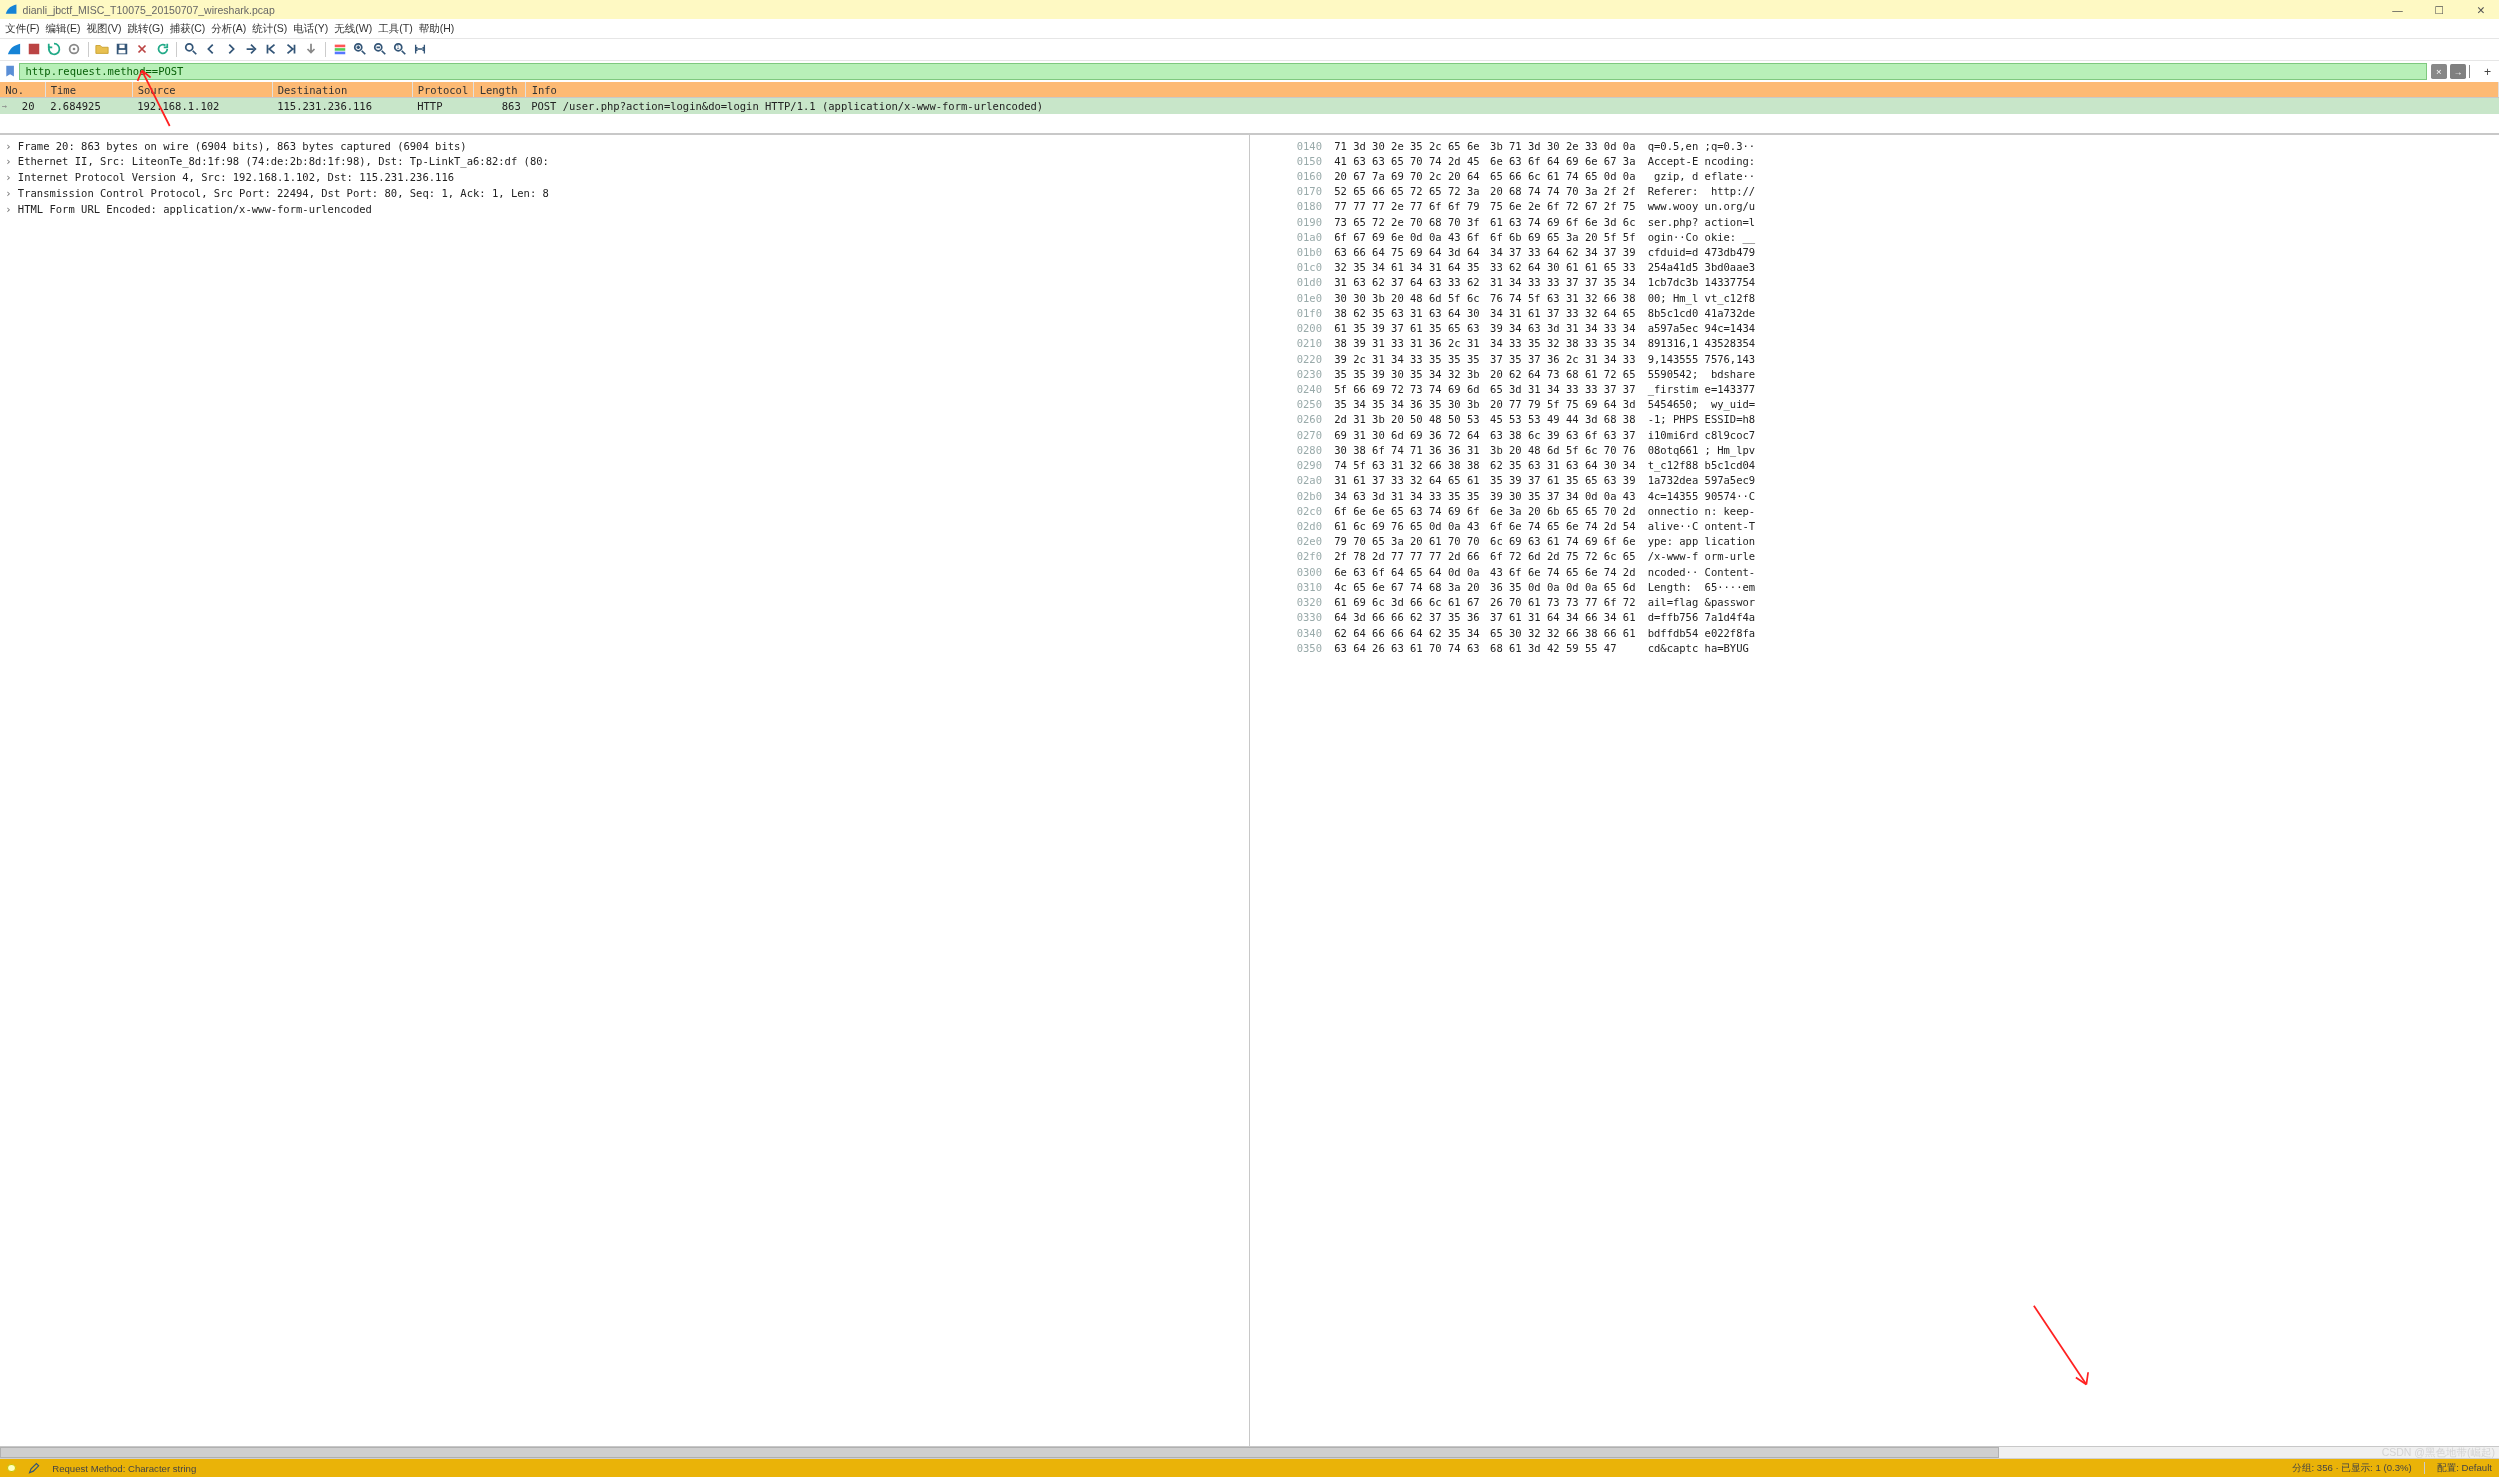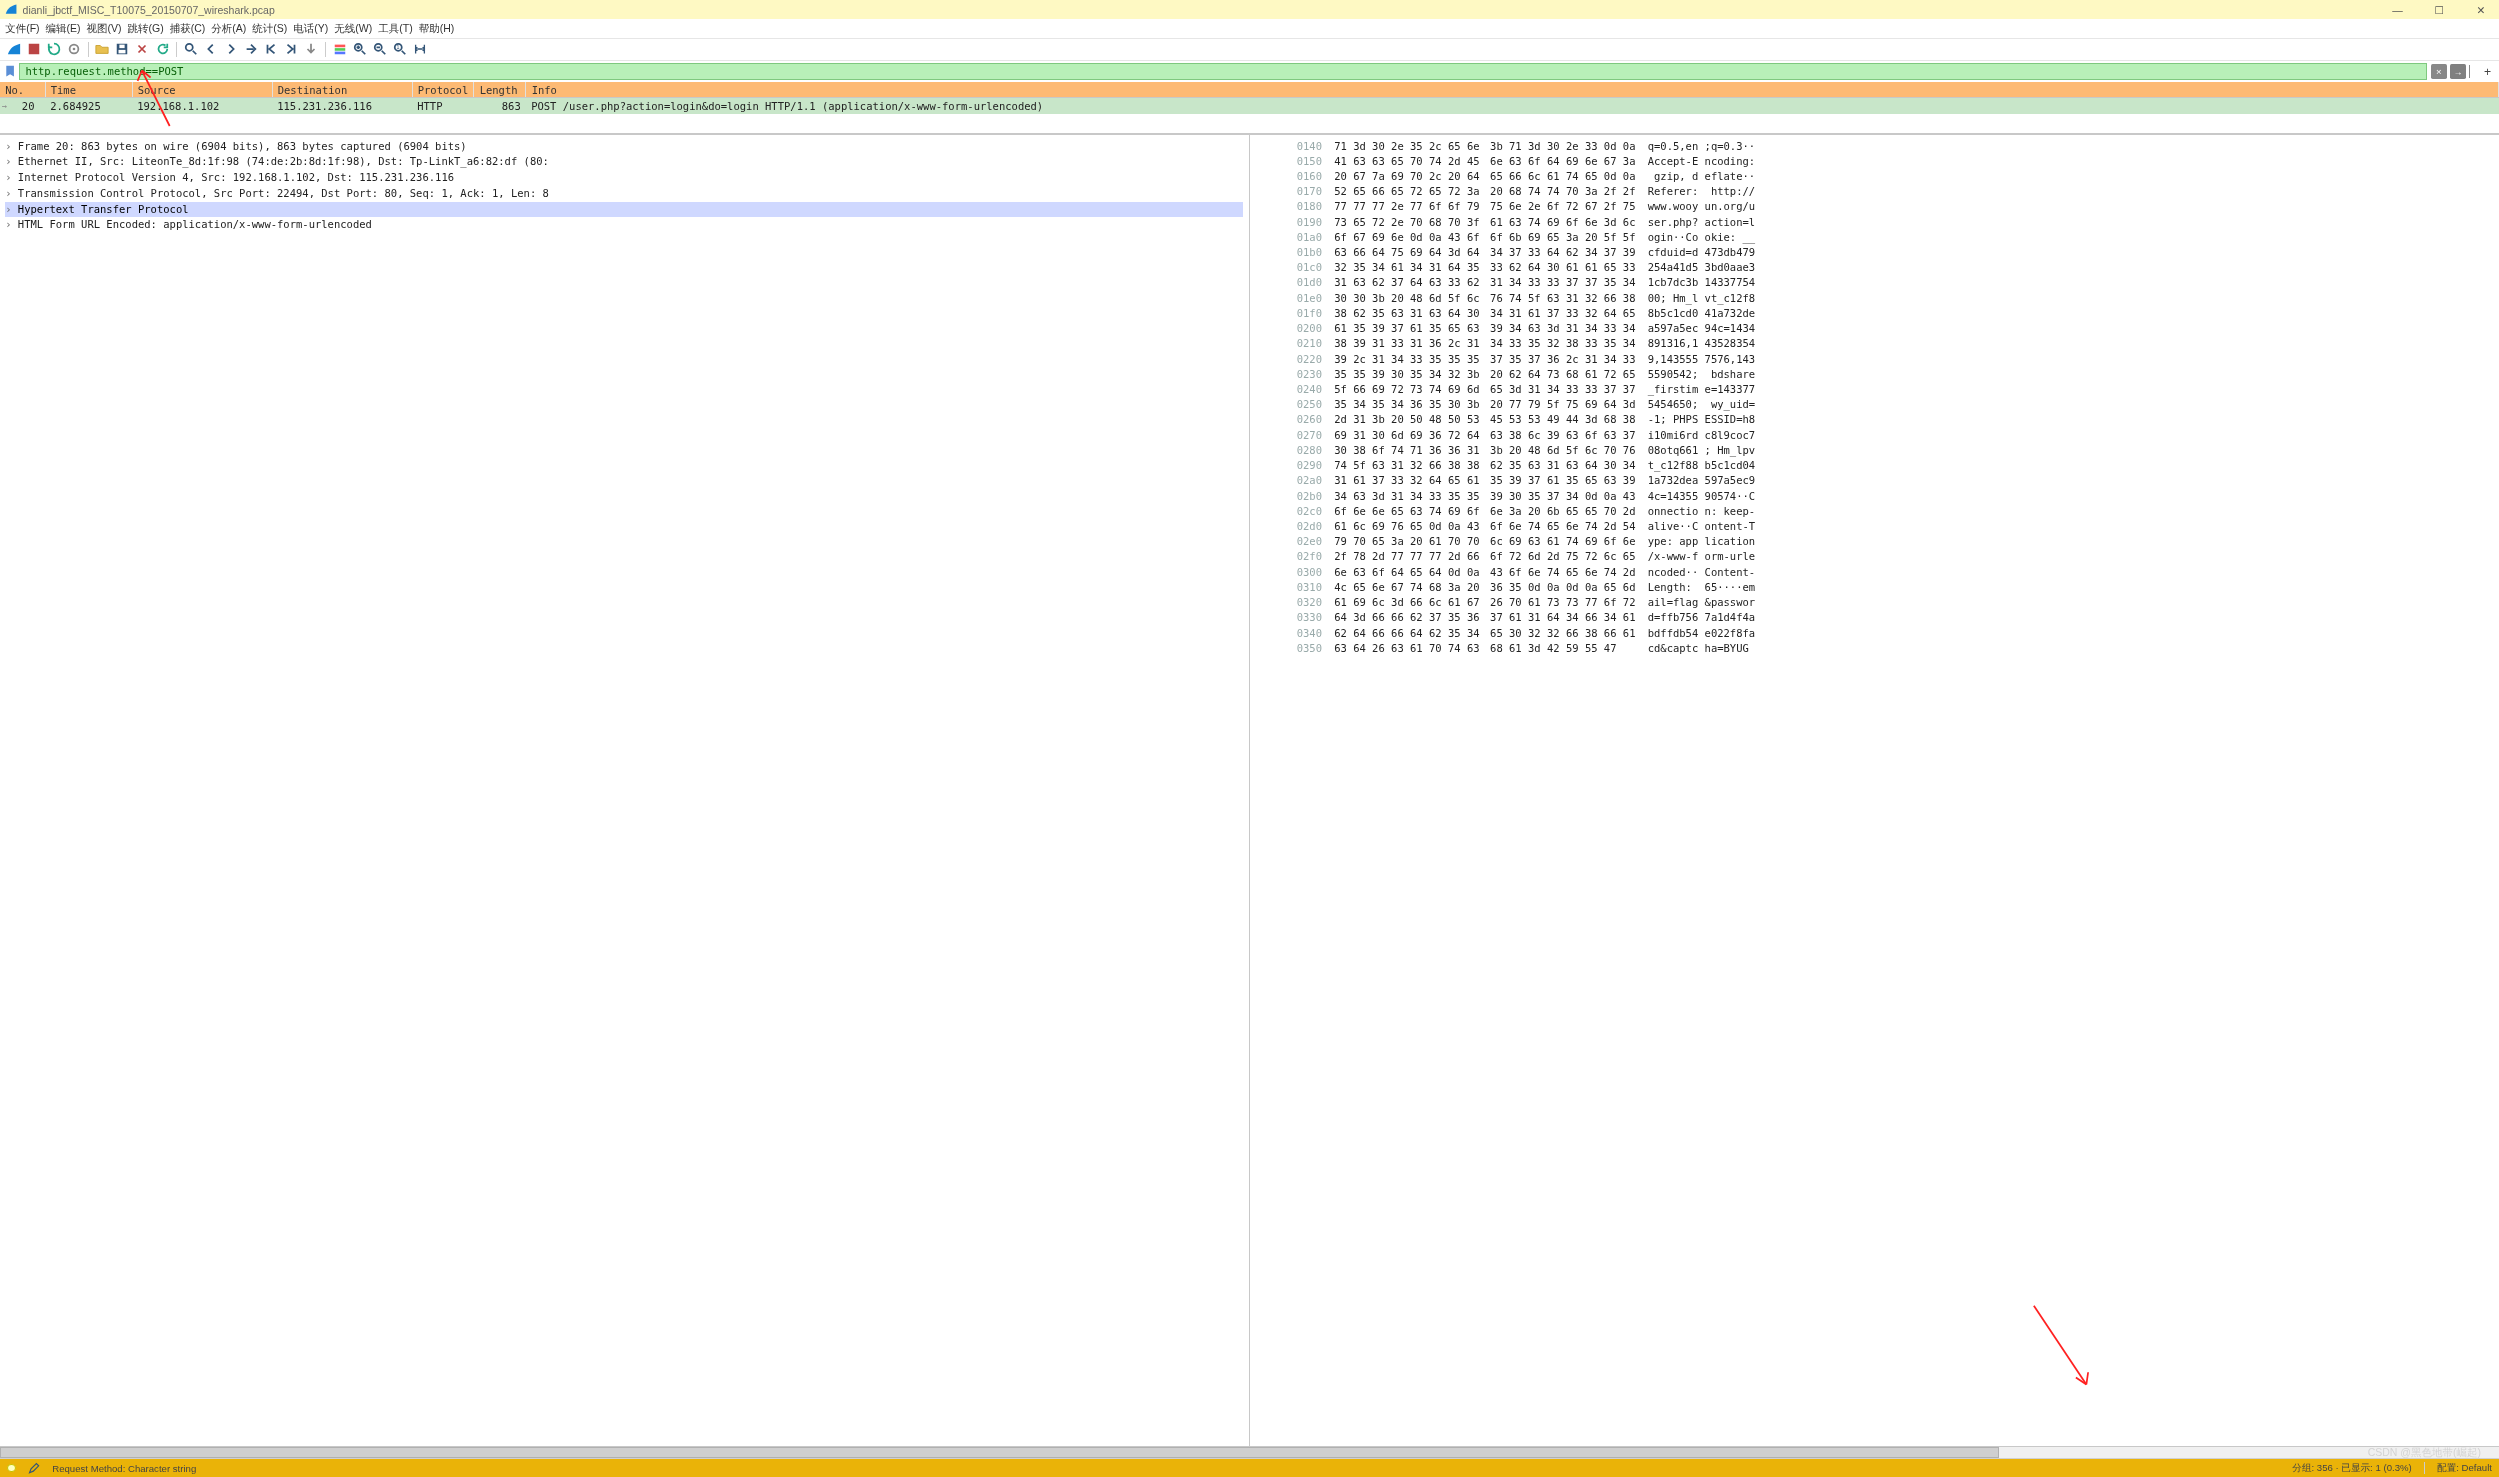--- a/index.html
+++ b/index.html
@@ -58,21 +58,21 @@
   .hscroll .thumb { position: absolute; left: 0; top: 0; width: 80%; height: 100%; background: #cfcfcf; border: 0.9px solid #b0b0b0; }
 
   
   .statusbar { display: flex; align-items: center; height: 19px; padding: 0 7px; gap: 12.2px; background: #eab308; border-top: 0.9px solid #d0d0d0; font-size: 9.6px; color: #444; }
   .statusbar .st-led { width: 8.7px; height: 8.7px; border-radius: 50%; border: 0.9px solid #c8c000; background: #ffffc0; }
   .statusbar .st-spacer { flex: 1; }
 
   
   .arrow-red { position: absolute; pointer-events: none; }
 
-  .watermark { position: absolute; right: 18px; bottom: 17.4px; color: #c0c0c0; font-size: 10.5px; opacity: .6; font-family: sans-serif; pointer-events: none; }
+  .watermark { position: absolute; right: 4px; bottom: 17.4px; color: #c0c0c0; font-size: 10.5px; opacity: .6; font-family: sans-serif; pointer-events: none; }
 </style>
 </head>
 <body>
 
 <div class="window">
 
   <div class="titlebar">
     <svg class="app-icon" viewBox="0 0 16 16">
       <path d="M1 14 C4 6 8 4 15 2 L15 14 Z" fill="#1583d6"></path>
     </svg>
@@ -254,21 +254,20 @@
     </table>
     <span class="goto-arrow" style="top:17.4px;">→</span>
   </div>
 
   <div class="lower">
     <div class="details-pane" id="details-container">
         <div class="node">Frame 20: 863 bytes on wire (6904 bits), 863 bytes captured (6904 bits)</div>
         <div class="node">Ethernet II, Src: LiteonTe_8d:1f:98 (74:de:2b:8d:1f:98), Dst: Tp-LinkT_a6:82:df (80:</div>
         <div class="node">Internet Protocol Version 4, Src: 192.168.1.102, Dst: 115.231.236.116</div>
         <div class="node">Transmission Control Protocol, Src Port: 22494, Dst Port: 80, Seq: 1, Ack: 1, Len: 8</div>
-        <div class="node sel">Hypertext Transfer Protocol</div>
         <div class="node">HTML Form URL Encoded: application/x-www-form-urlencoded</div>
       </div>
     <div class="hex-pane" id="hex-container"><div class="hex-line"><span class="offset">0140</span><span class="hexbytes">71 3d 30 2e 35 2c 65 6e<span class="g"></span>3b 71 3d 30 2e 33 0d 0a</span><span class="ascii">q=0.5,en ;q=0.3··</span></div><div class="hex-line"><span class="offset">0150</span><span class="hexbytes">41 63 63 65 70 74 2d 45<span class="g"></span>6e 63 6f 64 69 6e 67 3a</span><span class="ascii">Accept-E ncoding:</span></div><div class="hex-line"><span class="offset">0160</span><span class="hexbytes">20 67 7a 69 70 2c 20 64<span class="g"></span>65 66 6c 61 74 65 0d 0a</span><span class="ascii"> gzip, d eflate··</span></div><div class="hex-line"><span class="offset">0170</span><span class="hexbytes">52 65 66 65 72 65 72 3a<span class="g"></span>20 68 74 74 70 3a 2f 2f</span><span class="ascii">Referer:  http://</span></div><div class="hex-line"><span class="offset">0180</span><span class="hexbytes">77 77 77 2e 77 6f 6f 79<span class="g"></span>75 6e 2e 6f 72 67 2f 75</span><span class="ascii">www.wooy un.org/u</span></div><div class="hex-line"><span class="offset">0190</span><span class="hexbytes">73 65 72 2e 70 68 70 3f<span class="g"></span>61 63 74 69 6f 6e 3d 6c</span><span class="ascii">ser.php? action=l</span></div><div class="hex-line"><span class="offset">01a0</span><span class="hexbytes">6f 67 69 6e 0d 0a 43 6f<span class="g"></span>6f 6b 69 65 3a 20 5f 5f</span><span class="ascii">ogin··Co okie: __</span></div><div class="hex-line"><span class="offset">01b0</span><span class="hexbytes">63 66 64 75 69 64 3d 64<span class="g"></span>34 37 33 64 62 34 37 39</span><span class="ascii">cfduid=d 473db479</span></div><div class="hex-line"><span class="offset">01c0</span><span class="hexbytes">32 35 34 61 34 31 64 35<span class="g"></span>33 62 64 30 61 61 65 33</span><span class="ascii">254a41d5 3bd0aae3</span></div><div class="hex-line"><span class="offset">01d0</span><span class="hexbytes">31 63 62 37 64 63 33 62<span class="g"></span>31 34 33 33 37 37 35 34</span><span class="ascii">1cb7dc3b 14337754</span></div><div class="hex-line"><span class="offset">01e0</span><span class="hexbytes">30 30 3b 20 48 6d 5f 6c<span class="g"></span>76 74 5f 63 31 32 66 38</span><span class="ascii">00; Hm_l vt_c12f8</span></div><div class="hex-line"><span class="offset">01f0</span><span class="hexbytes">38 62 35 63 31 63 64 30<span class="g"></span>34 31 61 37 33 32 64 65</span><span class="ascii">8b5c1cd0 41a732de</span></div><div class="hex-line"><span class="offset">0200</span><span class="hexbytes">61 35 39 37 61 35 65 63<span class="g"></span>39 34 63 3d 31 34 33 34</span><span class="ascii">a597a5ec 94c=1434</span></div><div class="hex-line"><span class="offset">0210</span><span class="hexbytes">38 39 31 33 31 36 2c 31<span class="g"></span>34 33 35 32 38 33 35 34</span><span class="ascii">891316,1 43528354</span></div><div class="hex-line"><span class="offset">0220</span><span class="hexbytes">39 2c 31 34 33 35 35 35<span class="g"></span>37 35 37 36 2c 31 34 33</span><span class="ascii">9,143555 7576,143</span></div><div class="hex-line"><span class="offset">0230</span><span class="hexbytes">35 35 39 30 35 34 32 3b<span class="g"></span>20 62 64 73 68 61 72 65</span><span class="ascii">5590542;  bdshare</span></div><div class="hex-line"><span class="offset">0240</span><span class="hexbytes">5f 66 69 72 73 74 69 6d<span class="g"></span>65 3d 31 34 33 33 37 37</span><span class="ascii">_firstim e=143377</span></div><div class="hex-line"><span class="offset">0250</span><span class="hexbytes">35 34 35 34 36 35 30 3b<span class="g"></span>20 77 79 5f 75 69 64 3d</span><span class="ascii">5454650;  wy_uid=</span></div><div class="hex-line"><span class="offset">0260</span><span class="hexbytes">2d 31 3b 20 50 48 50 53<span class="g"></span>45 53 53 49 44 3d 68 38</span><span class="ascii">-1; PHPS ESSID=h8</span></div><div class="hex-line"><span class="offset">0270</span><span class="hexbytes">69 31 30 6d 69 36 72 64<span class="g"></span>63 38 6c 39 63 6f 63 37</span><span class="ascii">i10mi6rd c8l9coc7</span></div><div class="hex-line"><span class="offset">0280</span><span class="hexbytes">30 38 6f 74 71 36 36 31<span class="g"></span>3b 20 48 6d 5f 6c 70 76</span><span class="ascii">08otq661 ; Hm_lpv</span></div><div class="hex-line"><span class="offset">0290</span><span class="hexbytes">74 5f 63 31 32 66 38 38<span class="g"></span>62 35 63 31 63 64 30 34</span><span class="ascii">t_c12f88 b5c1cd04</span></div><div class="hex-line"><span class="offset">02a0</span><span class="hexbytes">31 61 37 33 32 64 65 61<span class="g"></span>35 39 37 61 35 65 63 39</span><span class="ascii">1a732dea 597a5ec9</span></div><div class="hex-line"><span class="offset">02b0</span><span class="hexbytes">34 63 3d 31 34 33 35 35<span class="g"></span>39 30 35 37 34 0d 0a 43</span><span class="ascii">4c=14355 90574··C</span></div><div class="hex-line"><span class="offset">02c0</span><span class="hexbytes">6f 6e 6e 65 63 74 69 6f<span class="g"></span>6e 3a 20 6b 65 65 70 2d</span><span class="ascii">onnectio n: keep-</span></div><div class="hex-line"><span class="offset">02d0</span><span class="hexbytes">61 6c 69 76 65 0d 0a 43<span class="g"></span>6f 6e 74 65 6e 74 2d 54</span><span class="ascii">alive··C ontent-T</span></div><div class="hex-line"><span class="offset">02e0</span><span class="hexbytes">79 70 65 3a 20 61 70 70<span class="g"></span>6c 69 63 61 74 69 6f 6e</span><span class="ascii">ype: app lication</span></div><div class="hex-line"><span class="offset">02f0</span><span class="hexbytes">2f 78 2d 77 77 77 2d 66<span class="g"></span>6f 72 6d 2d 75 72 6c 65</span><span class="ascii">/x-www-f orm-urle</span></div><div class="hex-line"><span class="offset">0300</span><span class="hexbytes">6e 63 6f 64 65 64 0d 0a<span class="g"></span>43 6f 6e 74 65 6e 74 2d</span><span class="ascii">ncoded·· Content-</span></div><div class="hex-line"><span class="offset">0310</span><span class="hexbytes">4c 65 6e 67 74 68 3a 20<span class="g"></span>36 35 0d 0a 0d 0a 65 6d</span><span class="ascii">Length:  65····em</span></div><div class="hex-line"><span class="offset">0320</span><span class="hexbytes">61 69 6c 3d 66 6c 61 67<span class="g"></span>26 70 61 73 73 77 6f 72</span><span class="ascii">ail=flag &amp;passwor</span></div><div class="hex-line"><span class="offset">0330</span><span class="hexbytes">64 3d 66 66 62 37 35 36<span class="g"></span>37 61 31 64 34 66 34 61</span><span class="ascii">d=ffb756 7a1d4f4a</span></div><div class="hex-line"><span class="offset">0340</span><span class="hexbytes">62 64 66 66 64 62 35 34<span class="g"></span>65 30 32 32 66 38 66 61</span><span class="ascii">bdffdb54 e022f8fa</span></div><div class="hex-line"><span class="offset">0350</span><span class="hexbytes">63 64 26 63 61 70 74 63<span class="g"></span>68 61 3d 42 59 55 47   </span><span class="ascii">cd&amp;captc ha=BYUG</span></div></div>
   </div>
 
   <div class="hscroll">
     <div class="thumb"></div>
   </div>
 
   <div class="statusbar">

